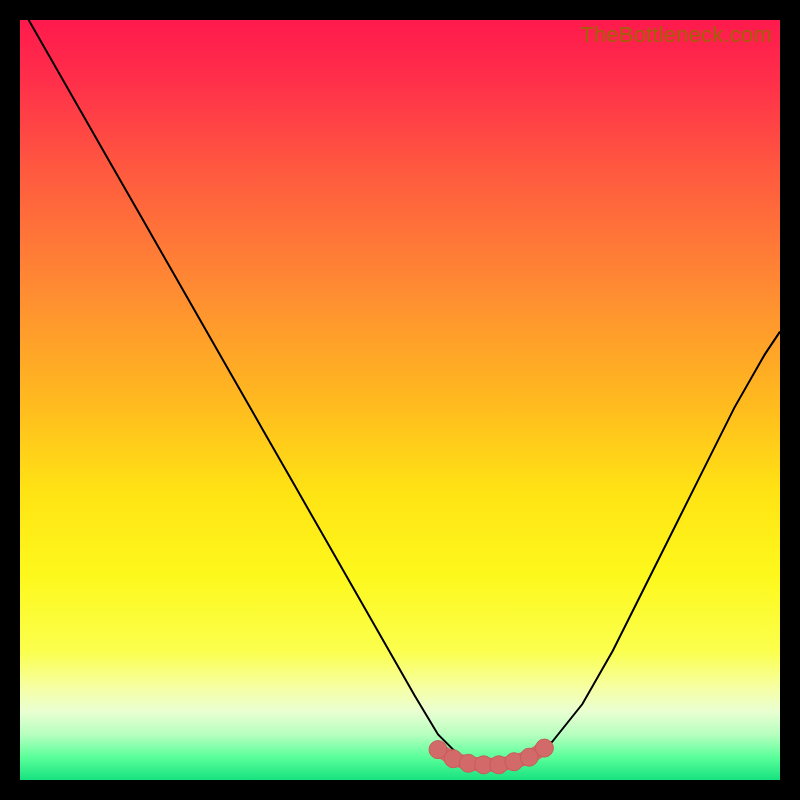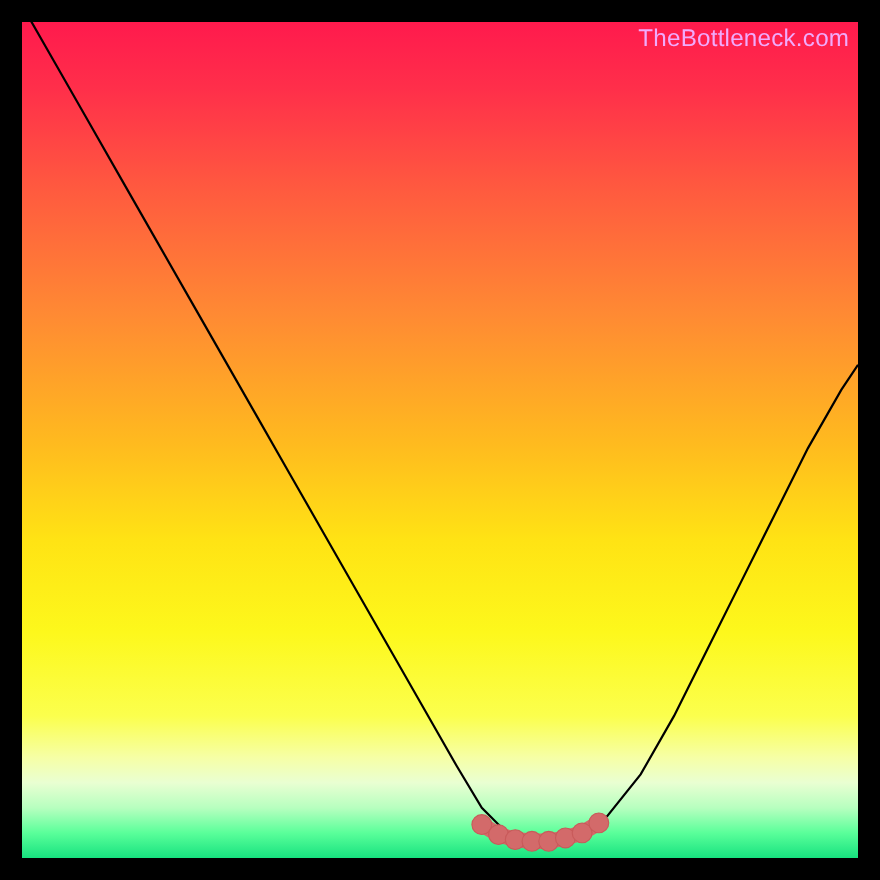--- a/index.html
+++ b/index.html
@@ -23,21 +23,21 @@
     position: absolute;
     left: 0;
     top: 0;
     width: 760px;
     height: 760px;
   }
   .watermark {
     position: absolute;
     top: 2px;
     right: 8px;
-    color: #f0abfc;
+    color: #a16207;
     font-size: 22px;
     font-weight: 500;
     letter-spacing: 0.2px;
     user-select: none;
   }
   svg {
     display: block;
   }
 </style>
 </head>

